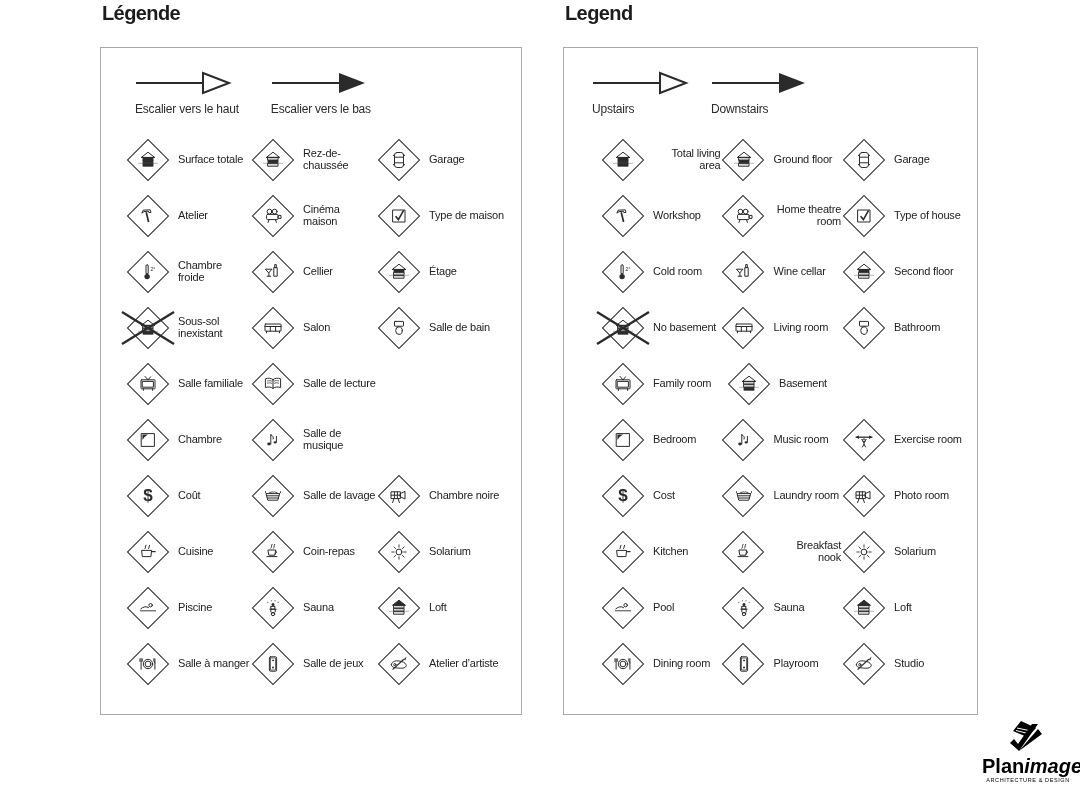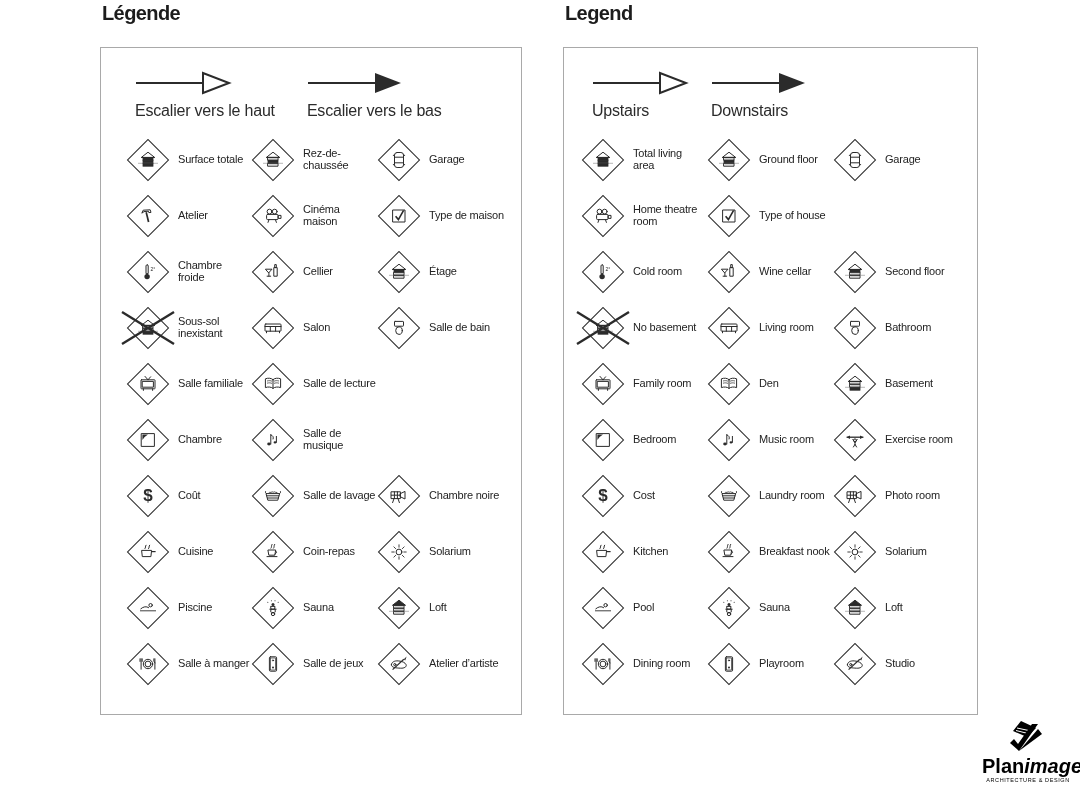--- a/index.html
+++ b/index.html
@@ -9,24 +9,24 @@
   #title-fr{left:102px;}
   #title-en{left:565px;}
   .panel{position:absolute;top:47px;height:668px;background:#fff;border:1px solid #a9a9a9;box-sizing:border-box;}
   #panel-fr{left:100px;width:422px;}
   #panel-en{left:563px;width:415px;}
   .arrows{position:absolute;top:22px;display:flex;}
   #panel-fr .arrows{left:34px;gap:32px;}
   #panel-en .arrows{left:28px;gap:22px;}
   .arrow-group{display:flex;flex-direction:column;}
   .arrow-group svg{display:block;}
-  .arrow-label{font-size:16px;margin-top:6px;letter-spacing:-0.2px;white-space:nowrap;}
+  .arrow-label{font-size:12px;margin-top:6px;letter-spacing:-0.2px;white-space:nowrap;}
   .grid{position:absolute;top:84px;right:2px;}
   #panel-fr .grid{left:24px;}
-  #panel-en .grid{left:16px;}
+  #panel-en .grid{left:36px;text-align:right;}
   .row{display:flex;height:56px;align-items:center;}
   .cell{display:flex;align-items:center;box-sizing:border-box;}
   #panel-fr .cell:nth-child(1){width:125px;}
   #panel-fr .cell:nth-child(2){width:126px;}
   #panel-fr .cell:nth-child(3){width:142px;}
   #panel-en .cell:nth-child(1){width:126px;}
   #panel-en .cell:nth-child(2){width:126px;}
   #panel-en .cell:nth-child(3){width:140px;}
   .dia{position:relative;width:46px;height:46px;flex:none;}
   .dia .sq{position:absolute;left:7.5px;top:7.5px;width:30px;height:30px;background:#fff;
@@ -521,20 +521,30 @@
               </svg>
             </div>
             <div class="label">Garage</div>
           </div>
         </div>
         <div class="row">
           <div class="cell">
             <div class="dia">
               <div class="sq"></div>
               <svg class="glyph" viewBox="0 0 22 22">
+                <path d="M5,7.8 L6.2,5.2 L13.2,4.8 L14,7.4 L11.8,7.6 L11.4,6.2 L7.4,6.6 Z" stroke="#2b2b2b" fill="none" stroke-width="1" stroke-linecap="round" stroke-linejoin="round"></path>
+                <line x1="9.2" y1="7.2" x2="11.6" y2="17" stroke="#2b2b2b" stroke-width="1.7"></line>
+              </svg>
+            </div>
+            <div class="label">Workshop</div>
+          </div>
+          <div class="cell">
+            <div class="dia">
+              <div class="sq"></div>
+              <svg class="glyph" viewBox="0 0 22 22">
                 <circle cx="7.5" cy="6.6" r="2.4" stroke="#2b2b2b" fill="none" stroke-width="1" stroke-linecap="round" stroke-linejoin="round"></circle>
                 <circle cx="12.7" cy="6.6" r="2.4" stroke="#2b2b2b" fill="none" stroke-width="1" stroke-linecap="round" stroke-linejoin="round"></circle>
                 <rect x="4.6" y="9.4" width="11.4" height="5.2" rx="1" stroke="#2b2b2b" fill="none" stroke-width="1" stroke-linecap="round" stroke-linejoin="round"></rect>
                 <rect x="16.6" y="10.4" width="2.4" height="3" stroke="#2b2b2b" fill="none" stroke-width="1" stroke-linecap="round" stroke-linejoin="round"></rect>
                 <line x1="7" y1="14.6" x2="6" y2="17.4" stroke="#2b2b2b" fill="none" stroke-width="1" stroke-linecap="round" stroke-linejoin="round"></line>
                 <line x1="13.4" y1="14.6" x2="14.4" y2="17.4" stroke="#2b2b2b" fill="none" stroke-width="1" stroke-linecap="round" stroke-linejoin="round"></line>
               </svg>
             </div>
             <div class="label">Home theatre room</div>
           </div>
@@ -643,31 +653,20 @@
               <svg class="glyph" viewBox="0 0 22 22">
                 <rect x="4" y="6.8" width="14" height="9" rx="0.5" stroke="#2b2b2b" fill="none" stroke-width="1" stroke-linecap="round" stroke-linejoin="round"></rect>
                 <rect x="5.6" y="8.4" width="10.8" height="5.8" stroke="#2b2b2b" fill="none" stroke-width="1" stroke-linecap="round" stroke-linejoin="round"></rect>
                 <line x1="11" y1="6.8" x2="8" y2="3.4" stroke="#2b2b2b" fill="none" stroke-width="1" stroke-linecap="round" stroke-linejoin="round"></line>
                 <line x1="11" y1="6.8" x2="13.6" y2="3.8" stroke="#2b2b2b" fill="none" stroke-width="1" stroke-linecap="round" stroke-linejoin="round"></line>
                 <line x1="6.4" y1="15.8" x2="6.4" y2="17.4" stroke="#2b2b2b" fill="none" stroke-width="1" stroke-linecap="round" stroke-linejoin="round"></line>
                 <line x1="15.6" y1="15.8" x2="15.6" y2="17.4" stroke="#2b2b2b" fill="none" stroke-width="1" stroke-linecap="round" stroke-linejoin="round"></line>
               </svg>
             </div>
             <div class="label">Family room</div>
-          </div>
-          <div class="cell">
-            <div class="dia">
-              <div class="sq"></div>
-              <svg class="glyph" viewBox="0 0 22 22">
-                <path d="M11,6.6 C9.4,5 6,4.8 3.4,5.8 L3.4,14.6 C6,13.6 9.4,13.9 11,15.4 C12.6,13.9 16,13.6 18.6,14.6 L18.6,5.8 C16,4.8 12.6,5 11,6.6 Z" stroke="#2b2b2b" fill="none" stroke-width="1" stroke-linecap="round" stroke-linejoin="round"></path>
-                <line x1="11" y1="6.6" x2="11" y2="15.4" stroke="#2b2b2b" fill="none" stroke-width="1" stroke-linecap="round" stroke-linejoin="round"></line>
-                <path d="M5,8 C7,7.4 9,7.6 10,8.3 M5,10.2 C7,9.6 9,9.8 10,10.5 M12,8.3 C13,7.6 15,7.4 17,8 M12,10.5 C13,9.8 15,9.6 17,10.2" stroke="#2b2b2b" fill="none" stroke-width="0.7"></path>
-              </svg>
-            </div>
-            <div class="label">Den</div>
           </div>
           <div class="cell">
             <div class="dia">
               <div class="sq"></div>
               <svg class="glyph" viewBox="0 0 22 22">
                 <polygon points="4.5,8.3 11,3.2 17.5,8.3" stroke="#2b2b2b" fill="none" stroke-width="1" stroke-linecap="round" stroke-linejoin="round"></polygon>
                 <rect x="6" y="8.3" width="10" height="2.9" stroke="#2b2b2b" fill="none" stroke-width="1" stroke-linecap="round" stroke-linejoin="round"></rect>
                 <line x1="6.8" y1="9.75" x2="15.2" y2="9.75" stroke="#8a8a8a" stroke-width="0.5"></line>
                 <rect x="6" y="11.2" width="10" height="2.9" stroke="#2b2b2b" fill="none" stroke-width="1" stroke-linecap="round" stroke-linejoin="round"></rect>
                 <line x1="6.8" y1="12.649999999999999" x2="15.2" y2="12.649999999999999" stroke="#8a8a8a" stroke-width="0.5"></line>

